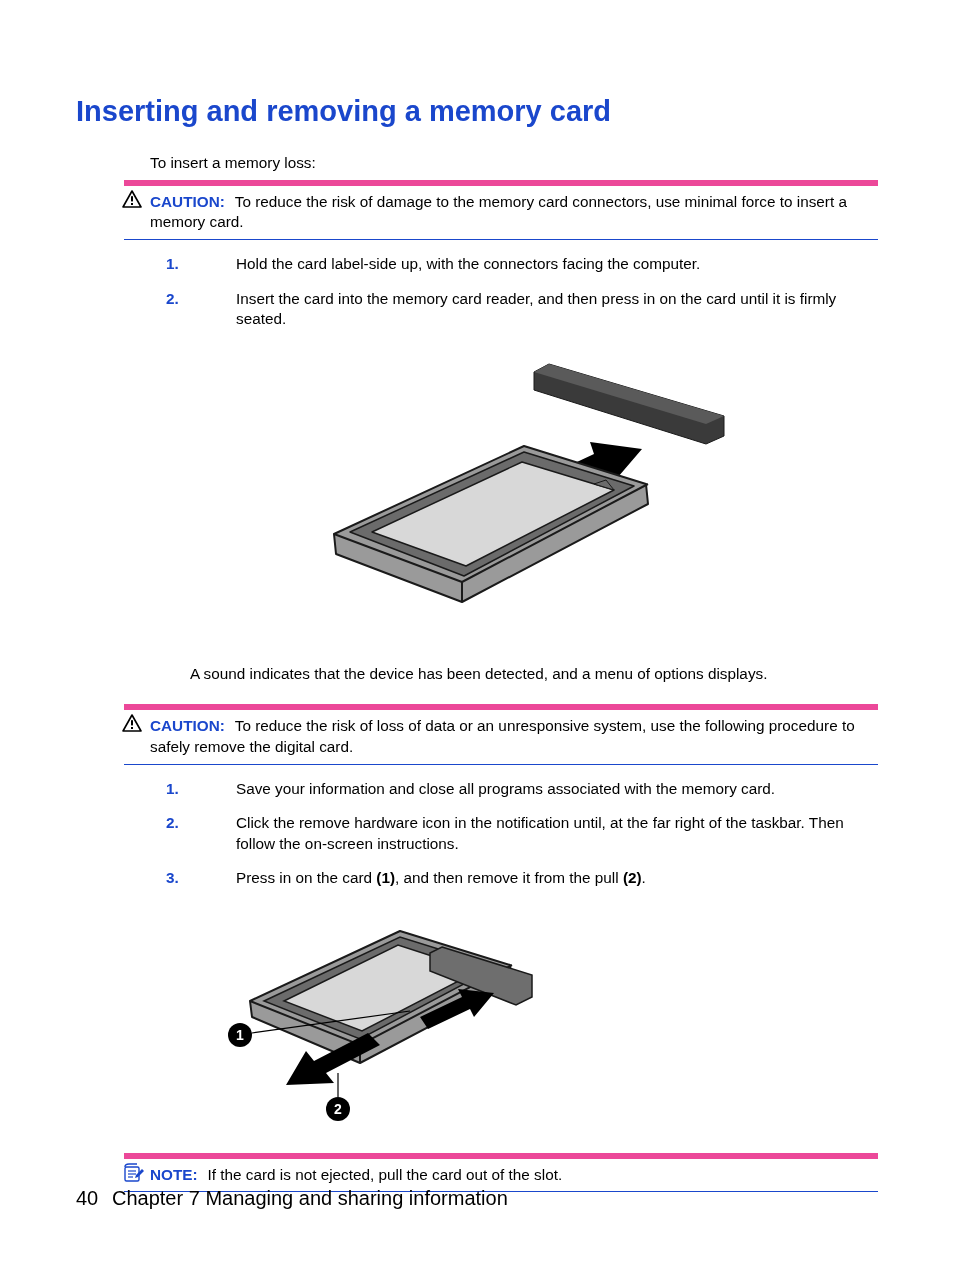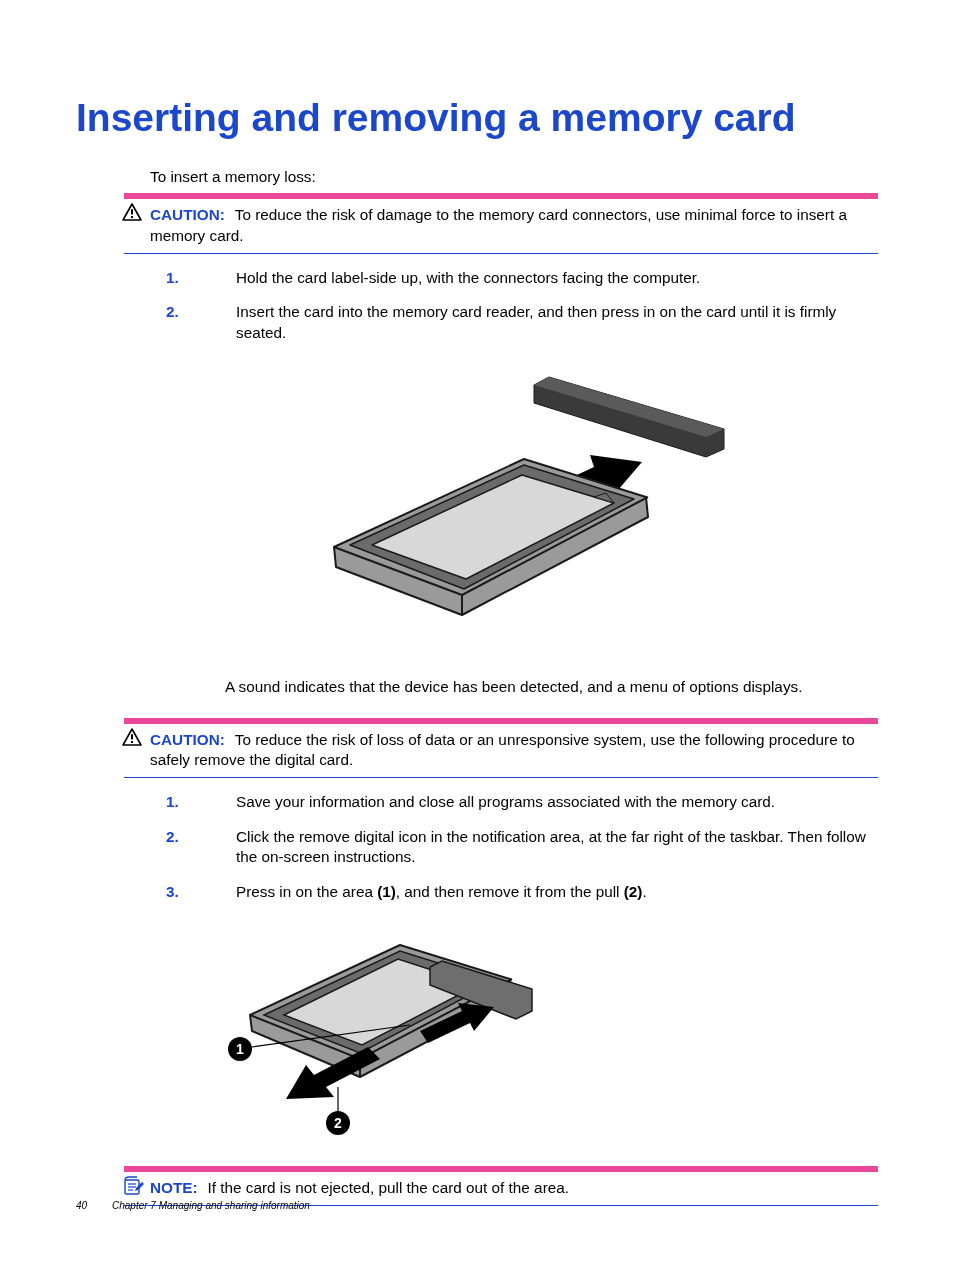--- a/index.html
+++ b/index.html
@@ -9,21 +9,21 @@
     width: 954px;
     height: 1270px;
     position: relative;
     padding: 92px 76px 0 76px;
     font-size: 15.3px;
     line-height: 1.35;
     color: #000000;
   }
   .page-title {
     color: #1a47cc;
-    font-size: 39px;
+    font-size: 29px;
     font-weight: bold;
     margin-bottom: 22px;
   }
   .body-col {
     margin-left: 74px;
   }
   .para {
     margin-bottom: 6px;
   }
   .admonition {
@@ -69,30 +69,29 @@
   .figure {
     text-align: center;
     margin: 24px 0 24px 0;
   }
   .figure.left {
     text-align: left;
     margin-left: 60px;
   }
   .figure svg { display:inline-block; }
   .after-fig {
-    margin-left: 75px;
+    margin-left: 40px;
     margin-bottom: 20px;
   }
   .bold { font-weight: bold; }
   .footer {
     position: absolute;
     left: 76px;
     bottom: 58px;
-    font-size: 10px;
-    font-style: italic;
+    font-size: 20px;
   }
   .footer .pnum { display:inline-block; width: 36px; }
 </style>
 </head>
 <body>
 
 <h1 class="page-title">Inserting and removing a memory card</h1>
 
 <div class="body-col">
 
@@ -168,25 +167,25 @@
     </div>
   </div>
 
   <ol class="steps">
     <li>
       <span class="num">1.</span>
       <span class="step-text">Save your information and close all programs associated with the memory card.</span>
     </li>
     <li>
       <span class="num">2.</span>
-      <span class="step-text">Click the remove digital icon in the notification area, at the far right of the taskbar. Then follow the on-screen instructions.</span>
+      <span class="step-text">Click the remove hardware icon in the notification until, at the far right of the taskbar. Then follow the on-screen instructions.</span>
     </li>
     <li>
       <span class="num">3.</span>
-      <span class="step-text"><span>Press in on the area </span><span class="bold">(1)</span><span>, and then remove it from the pull </span><span class="bold">(2)</span><span>.</span></span>
+      <span class="step-text"><span>Press in on the card </span><span class="bold">(1)</span><span>, and then remove it from the pull </span><span class="bold">(2)</span><span>.</span></span>
     </li>
   </ol>
 
   <div class="figure left">
     <svg width="330" height="210" viewBox="0 0 330 210">
 
       <g fill="#9a9a9a" stroke="#1a1a1a" stroke-width="2" stroke-linejoin="round">
         <path d="M40 88 L190 18 L300 52 L302 70 L150 150 L42 104 Z"></path>
       </g>
       <g fill="none" stroke="#1a1a1a" stroke-width="2">
@@ -223,21 +222,21 @@
       <svg width="22" height="20" viewBox="0 0 22 20">
         <rect x="3" y="4" width="14" height="14" rx="1.5" fill="none" stroke="#1a47cc" stroke-width="1.4"></rect>
         <path d="M3 4 C3 2 5 1 7 1 L15 1" fill="none" stroke="#1a47cc" stroke-width="1.4"></path>
         <line x1="6" y1="8" x2="14" y2="8" stroke="#1a47cc" stroke-width="1.2"></line>
         <line x1="6" y1="11" x2="14" y2="11" stroke="#1a47cc" stroke-width="1.2"></line>
         <line x1="6" y1="14" x2="11" y2="14" stroke="#1a47cc" stroke-width="1.2"></line>
         <path d="M14 12 L20 6 L22 8 L16 14 L13 15 Z" fill="#1a47cc"></path>
       </svg>
     </span>
     <div class="ad-body">
-      <span class="ad-label">NOTE:</span><span class="ad-space"></span><span>If the card is not ejected, pull the card out of the area.</span>
+      <span class="ad-label">NOTE:</span><span class="ad-space"></span><span>If the card is not ejected, pull the card out of the slot.</span>
     </div>
   </div>
 
 </div>
 
 <div class="footer">
   <span class="pnum">40</span><span>Chapter 7   Managing and sharing information</span>
 </div>
 
 </body></html>

